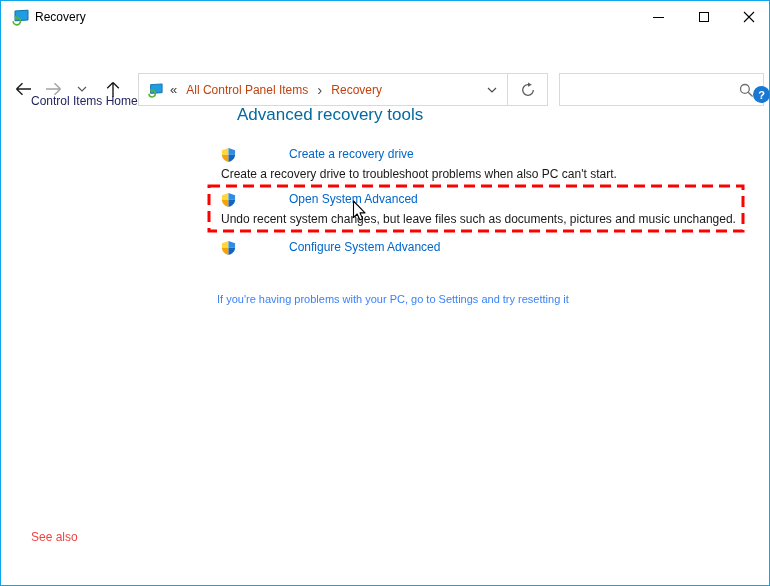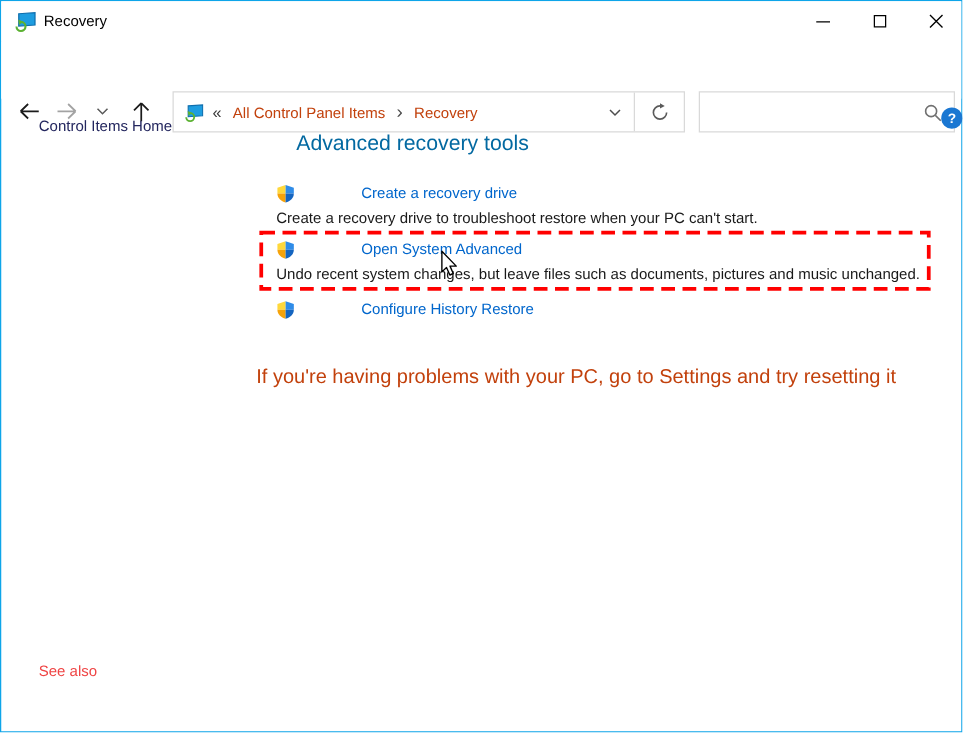--- a/index.html
+++ b/index.html
@@ -52,21 +52,21 @@
   .file-history { position:absolute; left:30px; top:587px; font-size:12px; color:#23265e; cursor:pointer; }
 
   
   .page-title { position:absolute; left:236px; top:104px; font-size:17px; color:#0369a1; }
   .task { position:absolute; left:220px; white-space:nowrap; }
   .t1 { top:146px; } .t2 { top:191px; } .t3 { top:239px; }
   .task-link-row { display:flex; align-items:flex-start; height:16px; cursor:pointer;gap:47px; }
   .shield { width:15px; height:16px; margin-right:6px; flex:0 0 auto; }
   .task-link { font-size:12px; color:#0066cc; }
   .task-desc { margin-top:4px; font-size:12px; color:#191919; }
-  .settings-link { position:absolute; left:204px; top:292px; font-size:16px; color:#c2410c; white-space:nowrap; cursor:pointer; }
+  .settings-link { position:absolute; left:216px; top:292px; font-size:11px; color:#3b82f6; white-space:nowrap; cursor:pointer; }
 
   
   .highlight-box { position:absolute; left:206px; top:183px; width:538px; height:49px; pointer-events:none; }
 
   
   .cursor { position:absolute; left:351px; top:199px; width:14px; height:21px; pointer-events:none; }
 </style>
 </head>
 <body>
 
@@ -160,21 +160,21 @@
   <div class="task t1">
     <div class="task-link-row">
       <svg class="shield" viewBox="0 0 16 16">
         <path d="M8 0.5 L1 2.8 V7.8 H8 Z" fill="#ffd83b"></path>
         <path d="M8 7.8 H1 C1 11.8 4 14.3 8 15.5 Z" fill="#f6a30a"></path>
         <path d="M8 0.5 L15 2.8 V7.8 H8 Z" fill="#2f8ce8"></path>
         <path d="M8 7.8 H15 C15 11.8 12 14.3 8 15.5 Z" fill="#1565c0"></path>
       </svg>
       <span class="task-link">Create a recovery drive</span>
     </div>
-    <div class="task-desc">Create a recovery drive to troubleshoot restore when your PC can't start.</div>
+    <div class="task-desc">Create a recovery drive to troubleshoot problems when also PC can't start.</div>
   </div>
 
   <div class="task t2">
     <div class="task-link-row">
       <svg class="shield" viewBox="0 0 16 16">
         <path d="M8 0.5 L1 2.8 V7.8 H8 Z" fill="#ffd83b"></path>
         <path d="M8 7.8 H1 C1 11.8 4 14.3 8 15.5 Z" fill="#f6a30a"></path>
         <path d="M8 0.5 L15 2.8 V7.8 H8 Z" fill="#2f8ce8"></path>
         <path d="M8 7.8 H15 C15 11.8 12 14.3 8 15.5 Z" fill="#1565c0"></path>
       </svg>
@@ -184,21 +184,21 @@
   </div>
 
   <div class="task t3">
     <div class="task-link-row">
       <svg class="shield" viewBox="0 0 16 16">
         <path d="M8 0.5 L1 2.8 V7.8 H8 Z" fill="#ffd83b"></path>
         <path d="M8 7.8 H1 C1 11.8 4 14.3 8 15.5 Z" fill="#f6a30a"></path>
         <path d="M8 0.5 L15 2.8 V7.8 H8 Z" fill="#2f8ce8"></path>
         <path d="M8 7.8 H15 C15 11.8 12 14.3 8 15.5 Z" fill="#1565c0"></path>
       </svg>
-      <span class="task-link">Configure History Restore</span>
+      <span class="task-link">Configure System Advanced</span>
     </div>
   </div>
 
   <div class="settings-link">If you're having problems with your PC, go to Settings and try resetting it</div>
 
   <svg class="highlight-box" viewBox="0 0 538 49" preserveAspectRatio="none">
     <rect x="2" y="2" width="534" height="45" fill="none" stroke="#ff0000" stroke-width="3" stroke-dasharray="11 6"></rect>
   </svg>
 
   <svg class="cursor" viewBox="0 0 14 21">

